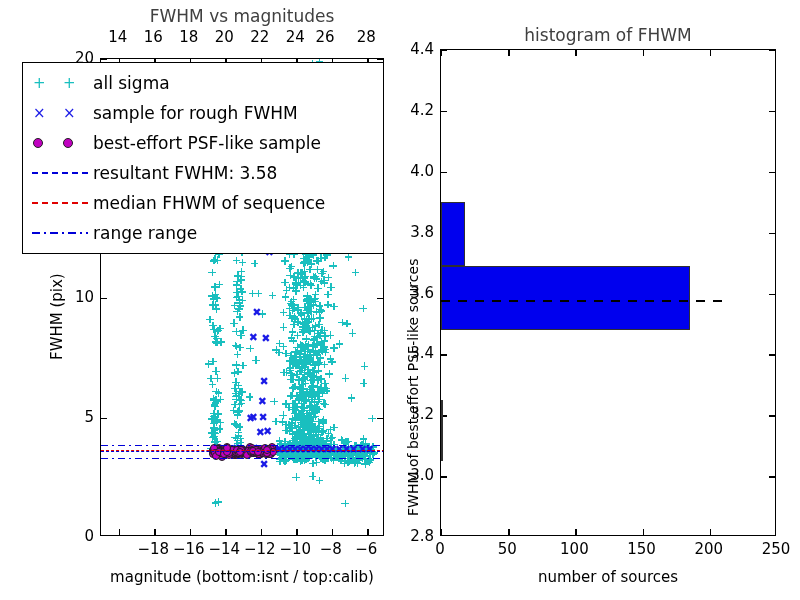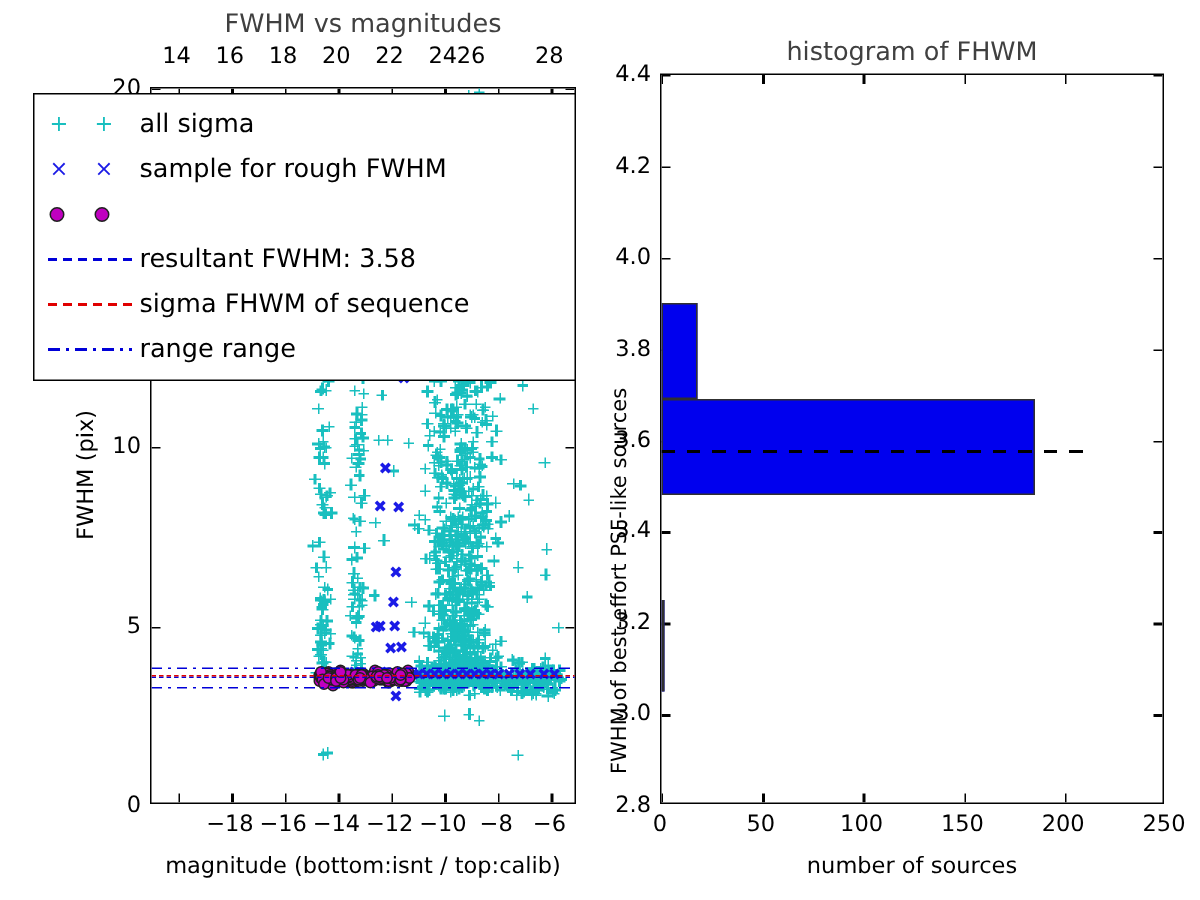--- a/index.html
+++ b/index.html
@@ -187,21 +187,21 @@
 
     <div class="plot-title" style="left:100px; top:6px; width:284px;">FWHM vs magnitudes</div>
 
     <div id="top-ticklabels">
         <div class="tick-label" style="left: 103.75px; top: 28px; width: 28px; text-align: center;">14</div>
         <div class="tick-label" style="left: 139.25px; top: 28px; width: 28px; text-align: center;">16</div>
         <div class="tick-label" style="left: 174.75px; top: 28px; width: 28px; text-align: center;">18</div>
         <div class="tick-label" style="left: 210.25px; top: 28px; width: 28px; text-align: center;">20</div>
         <div class="tick-label" style="left: 245.75px; top: 28px; width: 28px; text-align: center;">22</div>
         <div class="tick-label" style="left: 281.25px; top: 28px; width: 28px; text-align: center;">24</div>
-        <div class="tick-label" style="left: 300px; top: 28px; width: 28px; text-align: center;">26</div>
+        <div class="tick-label" style="left: 311px; top: 28px; width: 28px; text-align: center;">26</div>
         <div class="tick-label" style="left: 352.25px; top: 28px; width: 28px; text-align: center;">28</div>
       </div>
 
     <div id="bot-ticklabels">
         <div class="tick-label" style="left: 98.75px; top: 511px; width: 38px; text-align: center;">−20</div>
         <div class="tick-label" style="left: 134.25px; top: 540px; width: 38px; text-align: center;">−18</div>
         <div class="tick-label" style="left: 169.75px; top: 540px; width: 38px; text-align: center;">−16</div>
         <div class="tick-label" style="left: 205.25px; top: 540px; width: 38px; text-align: center;">−14</div>
         <div class="tick-label" style="left: 240.75px; top: 540px; width: 38px; text-align: center;">−12</div>
         <div class="tick-label" style="left: 276.25px; top: 540px; width: 38px; text-align: center;">−10</div>
@@ -1980,32 +1980,33 @@
           <span class="lk-sym a lk-x">×</span>
           <span class="lk-sym b lk-x">×</span>
         </div>
         <div class="legend-text">sample for rough FWHM</div>
       </div>
       <div class="legend-row">
         <div class="legend-key">
           <span class="lk-sym a lk-dotm"></span>
           <span class="lk-sym b lk-dotm"></span>
         </div>
+        <div class="legend-text">best-effort PSF-like sample</div>
       </div>
       <div class="legend-row">
         <div class="legend-key">
           <span class="lk-line blue"></span>
         </div>
         <div class="legend-text">resultant FWHM: 3.58</div>
       </div>
       <div class="legend-row">
         <div class="legend-key">
           <span class="lk-line red"></span>
         </div>
-        <div class="legend-text">sigma FHWM of sequence</div>
+        <div class="legend-text">median FHWM of sequence</div>
       </div>
       <div class="legend-row">
         <div class="legend-key">
           <span class="lk-line dashdot"></span>
         </div>
         <div class="legend-text">range range</div>
       </div>
     </div>
 
 </div>

